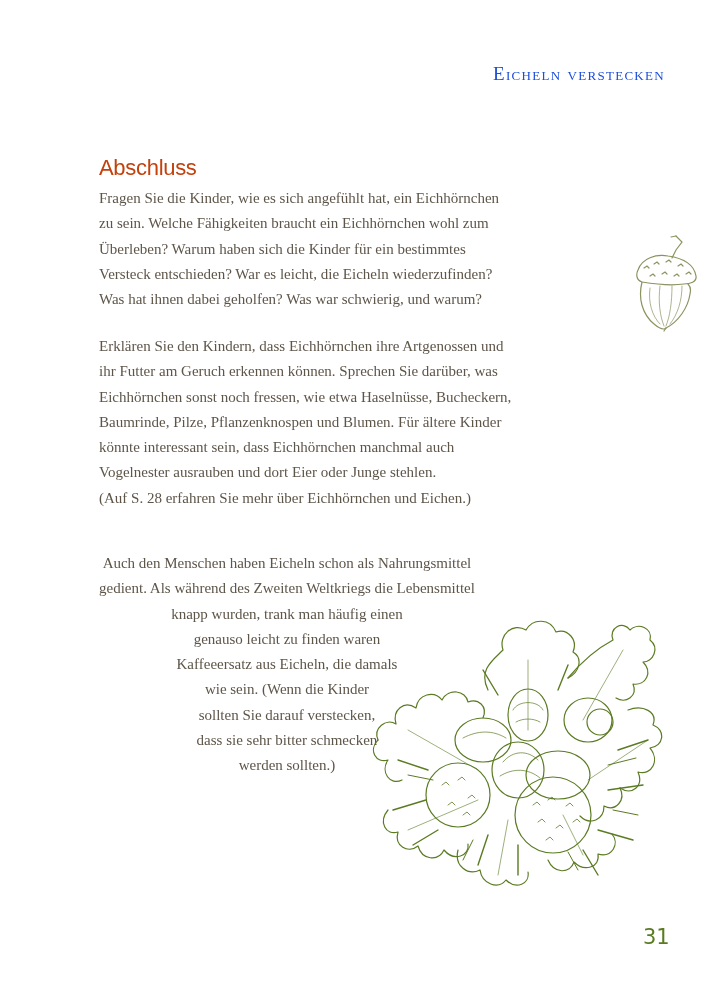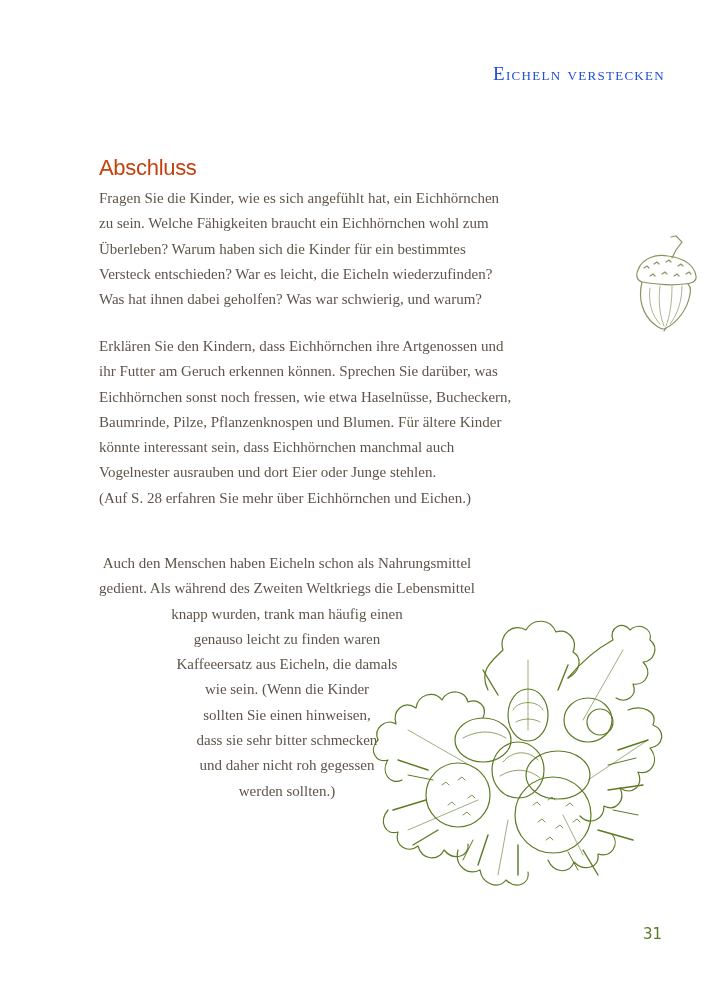--- a/index.html
+++ b/index.html
@@ -25,21 +25,21 @@
     font-family: "Liberation Serif", serif;
     font-size: 15px; line-height: 25.3px; color: #5e5549;
     margin: 0;
   }
   .para .line { display: block; white-space: nowrap; }
   #p1 { top: 186px; }
   #p2 { top: 334px; }
   #p3 { top: 551px; text-align: center; }
   .page-number {
     position: absolute; left: 643px; top: 925px;
-    font-family: "DejaVu Sans", sans-serif; font-size: 15px;
+    font-family: "DejaVu Sans", sans-serif; font-size: 21px;
     color: #5b7b23;
   }
   .illus { position: absolute; }
   #acorn-small { left: 624px; top: 232px; width: 80px; height: 100px; }
   #acorn-cluster { left: 368px; top: 600px; width: 310px; height: 300px; }
 </style>
 </head>
 <body>
 
 <div class="running-head">Eicheln verstecken</div>
@@ -64,23 +64,22 @@
   <span class="line">(Auf S. 28 erfahren Sie mehr über Eichhörnchen und Eichen.)</span>
 </p>
 
 <p class="para" id="p3">
   <span class="line">Auch den Menschen haben Eicheln schon als Nahrungsmittel</span>
   <span class="line">gedient. Als während des Zweiten Weltkriegs die Lebensmittel</span>
   <span class="line">knapp wurden, trank man häufig einen</span>
   <span class="line">genauso leicht zu finden waren</span>
   <span class="line">Kaffeeersatz aus Eicheln, die damals</span>
   <span class="line">wie sein. (Wenn die Kinder</span>
-  <span class="line">sollten Sie einen hinweisen,</span>
+  <span class="line">sollten Sie darauf verstecken,</span>
   <span class="line">dass sie sehr bitter schmecken</span>
-  <span class="line">und daher nicht roh gegessen</span>
   <span class="line">werden sollten.)</span>
 </p>
 
 <svg class="illus" id="acorn-small" viewBox="0 0 80 100" fill="none" stroke="#8a9460" stroke-width="1.2" stroke-linecap="round">
   <path d="M52 4 L58 10 L52 18 L48 26"></path>
   <path d="M47 5 L52 4"></path>
   <path d="M14 38 C18 26 32 22 44 24 C58 26 70 32 72 44 C73 50 66 52 60 52 C46 54 30 52 18 50 C12 48 12 42 14 38 Z"></path>
   <path d="M20 36 l3 -2 l2 2 M30 32 l3 -2 l2 2 M42 30 l3 -2 l2 2 M54 34 l3 -2 l2 2 M26 44 l3 -2 l2 2 M38 42 l3 -2 l2 2 M50 44 l3 -2 l2 2 M62 42 l3 -2 l2 2"></path>
   <path d="M18 50 C14 66 18 82 30 92 C36 97 40 98 42 96 C54 90 64 76 66 62 C67 58 66 54 64 52"></path>
   <path d="M42 96 L40 99"></path>

